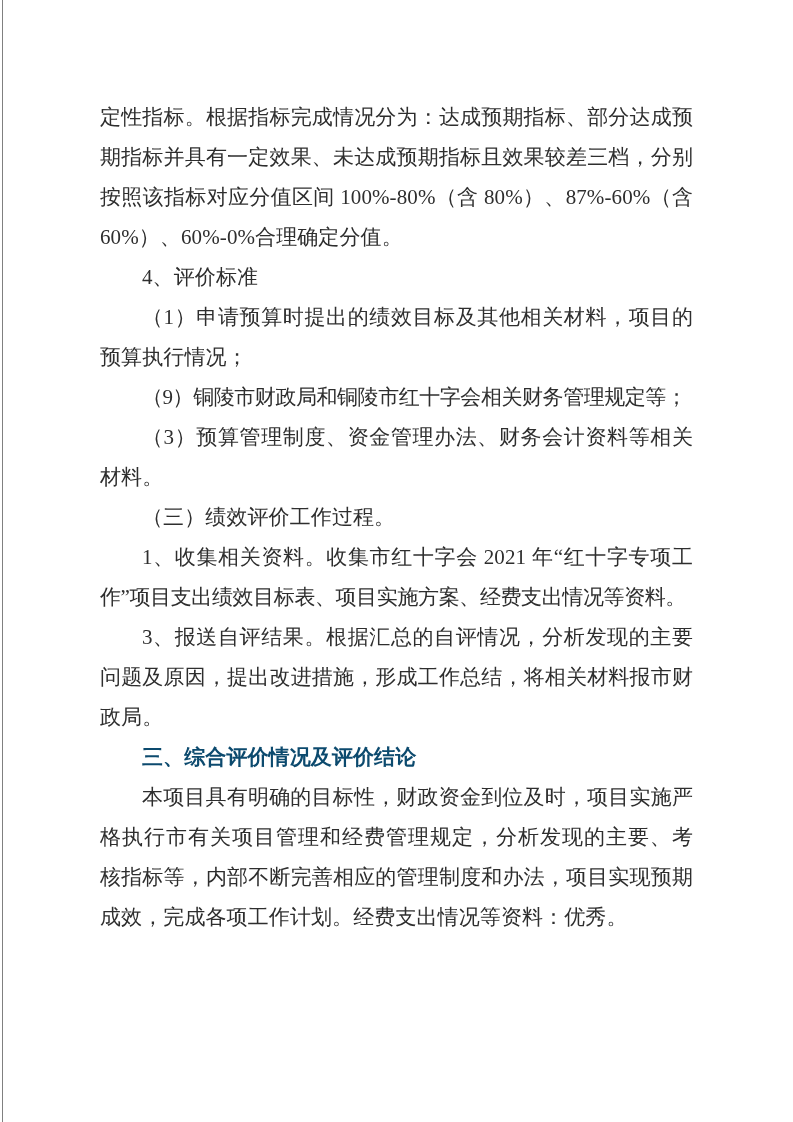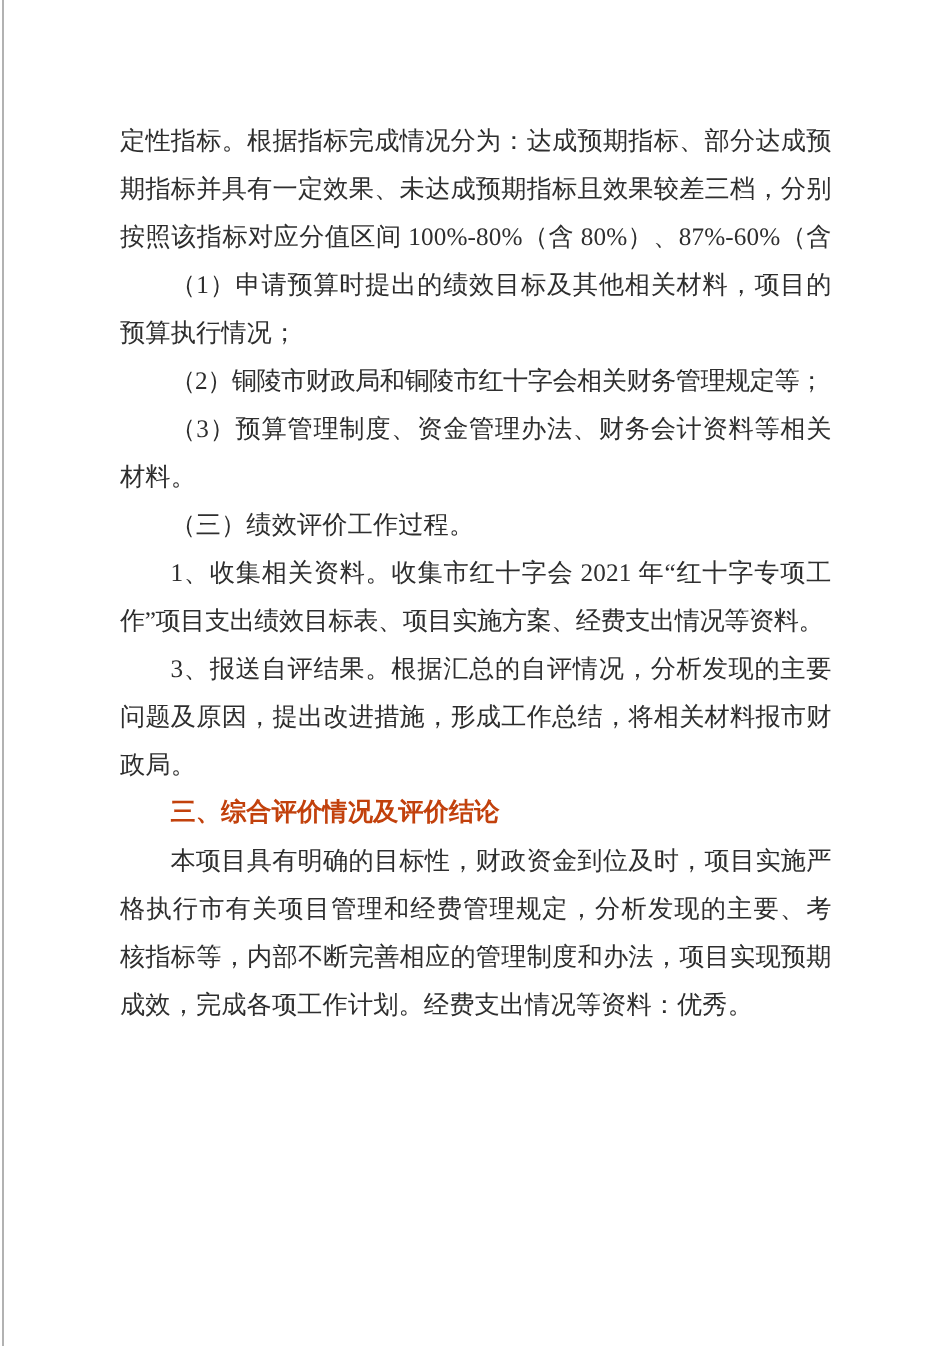--- a/index.html
+++ b/index.html
@@ -46,40 +46,44 @@
   .line.fill {
     text-align: justify;
     text-align-last: justify;
   }
   .line.indent {
     text-indent: 2em;
   }
   .para.heading .line {
     font-family: "Liberation Sans", "DejaVu Sans", sans-serif;
     font-weight: 700;
-    color: #c2410c;
+    color: #0c4a6e;
   }
 </style>
 </head>
 <body>
 
 <div class="page">
   <div class="scan-edge-line"></div>
   <div class="text-block">
       <div class="para body">
         <div class="line fill">定性指标。根据指标完成情况分为：达成预期指标、部分达成预</div>
         <div class="line fill">期指标并具有一定效果、未达成预期指标且效果较差三档，分别</div>
         <div class="line fill">按照该指标对应分值区间 100%-80%（含 80%）、87%-60%（含</div>
+        <div class="line">60%）、60%-0%合理确定分值。</div>
+      </div>
+      <div class="para body">
+        <div class="line indent">4、评价标准</div>
       </div>
       <div class="para body">
         <div class="line fill indent">（1）申请预算时提出的绩效目标及其他相关材料，项目的</div>
         <div class="line">预算执行情况；</div>
       </div>
       <div class="para body">
-        <div class="line indent" style="letter-spacing: -0.446296px;">（2）铜陵市财政局和铜陵市红十字会相关财务管理规定等；</div>
+        <div class="line indent" style="letter-spacing: -0.446296px;">（9）铜陵市财政局和铜陵市红十字会相关财务管理规定等；</div>
       </div>
       <div class="para body">
         <div class="line fill indent">（3）预算管理制度、资金管理办法、财务会计资料等相关</div>
         <div class="line">材料。</div>
       </div>
       <div class="para body">
         <div class="line indent">（三）绩效评价工作过程。</div>
       </div>
       <div class="para body">
         <div class="line fill indent">1、收集相关资料。收集市红十字会 2021 年“红十字专项工</div>

